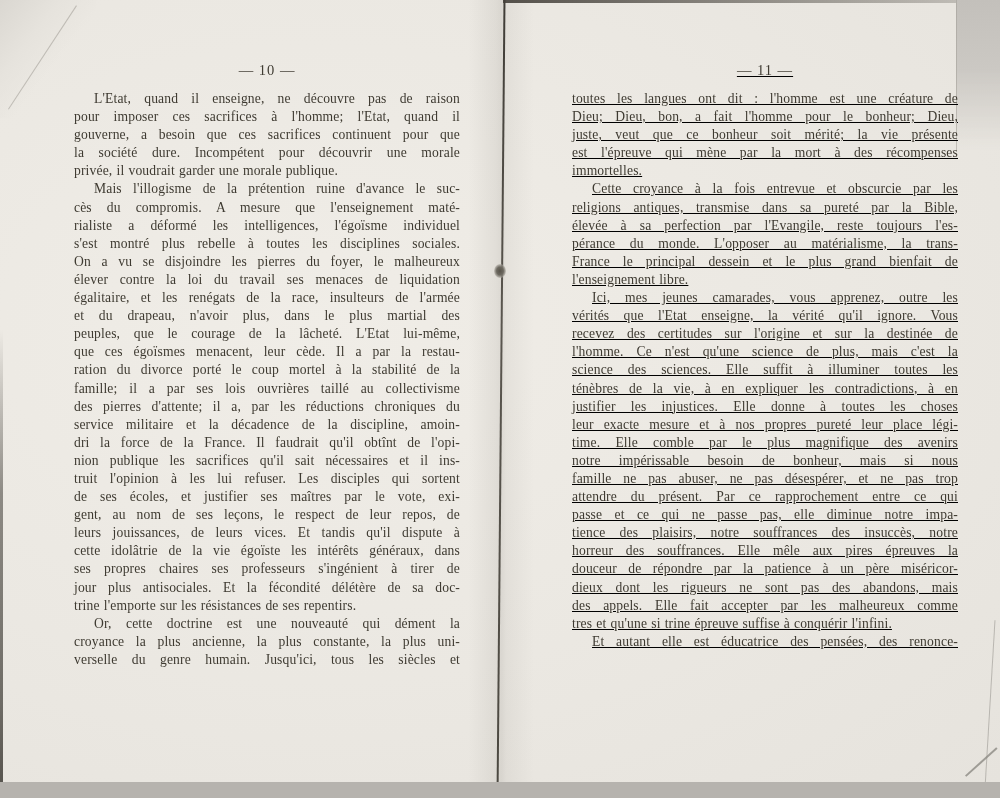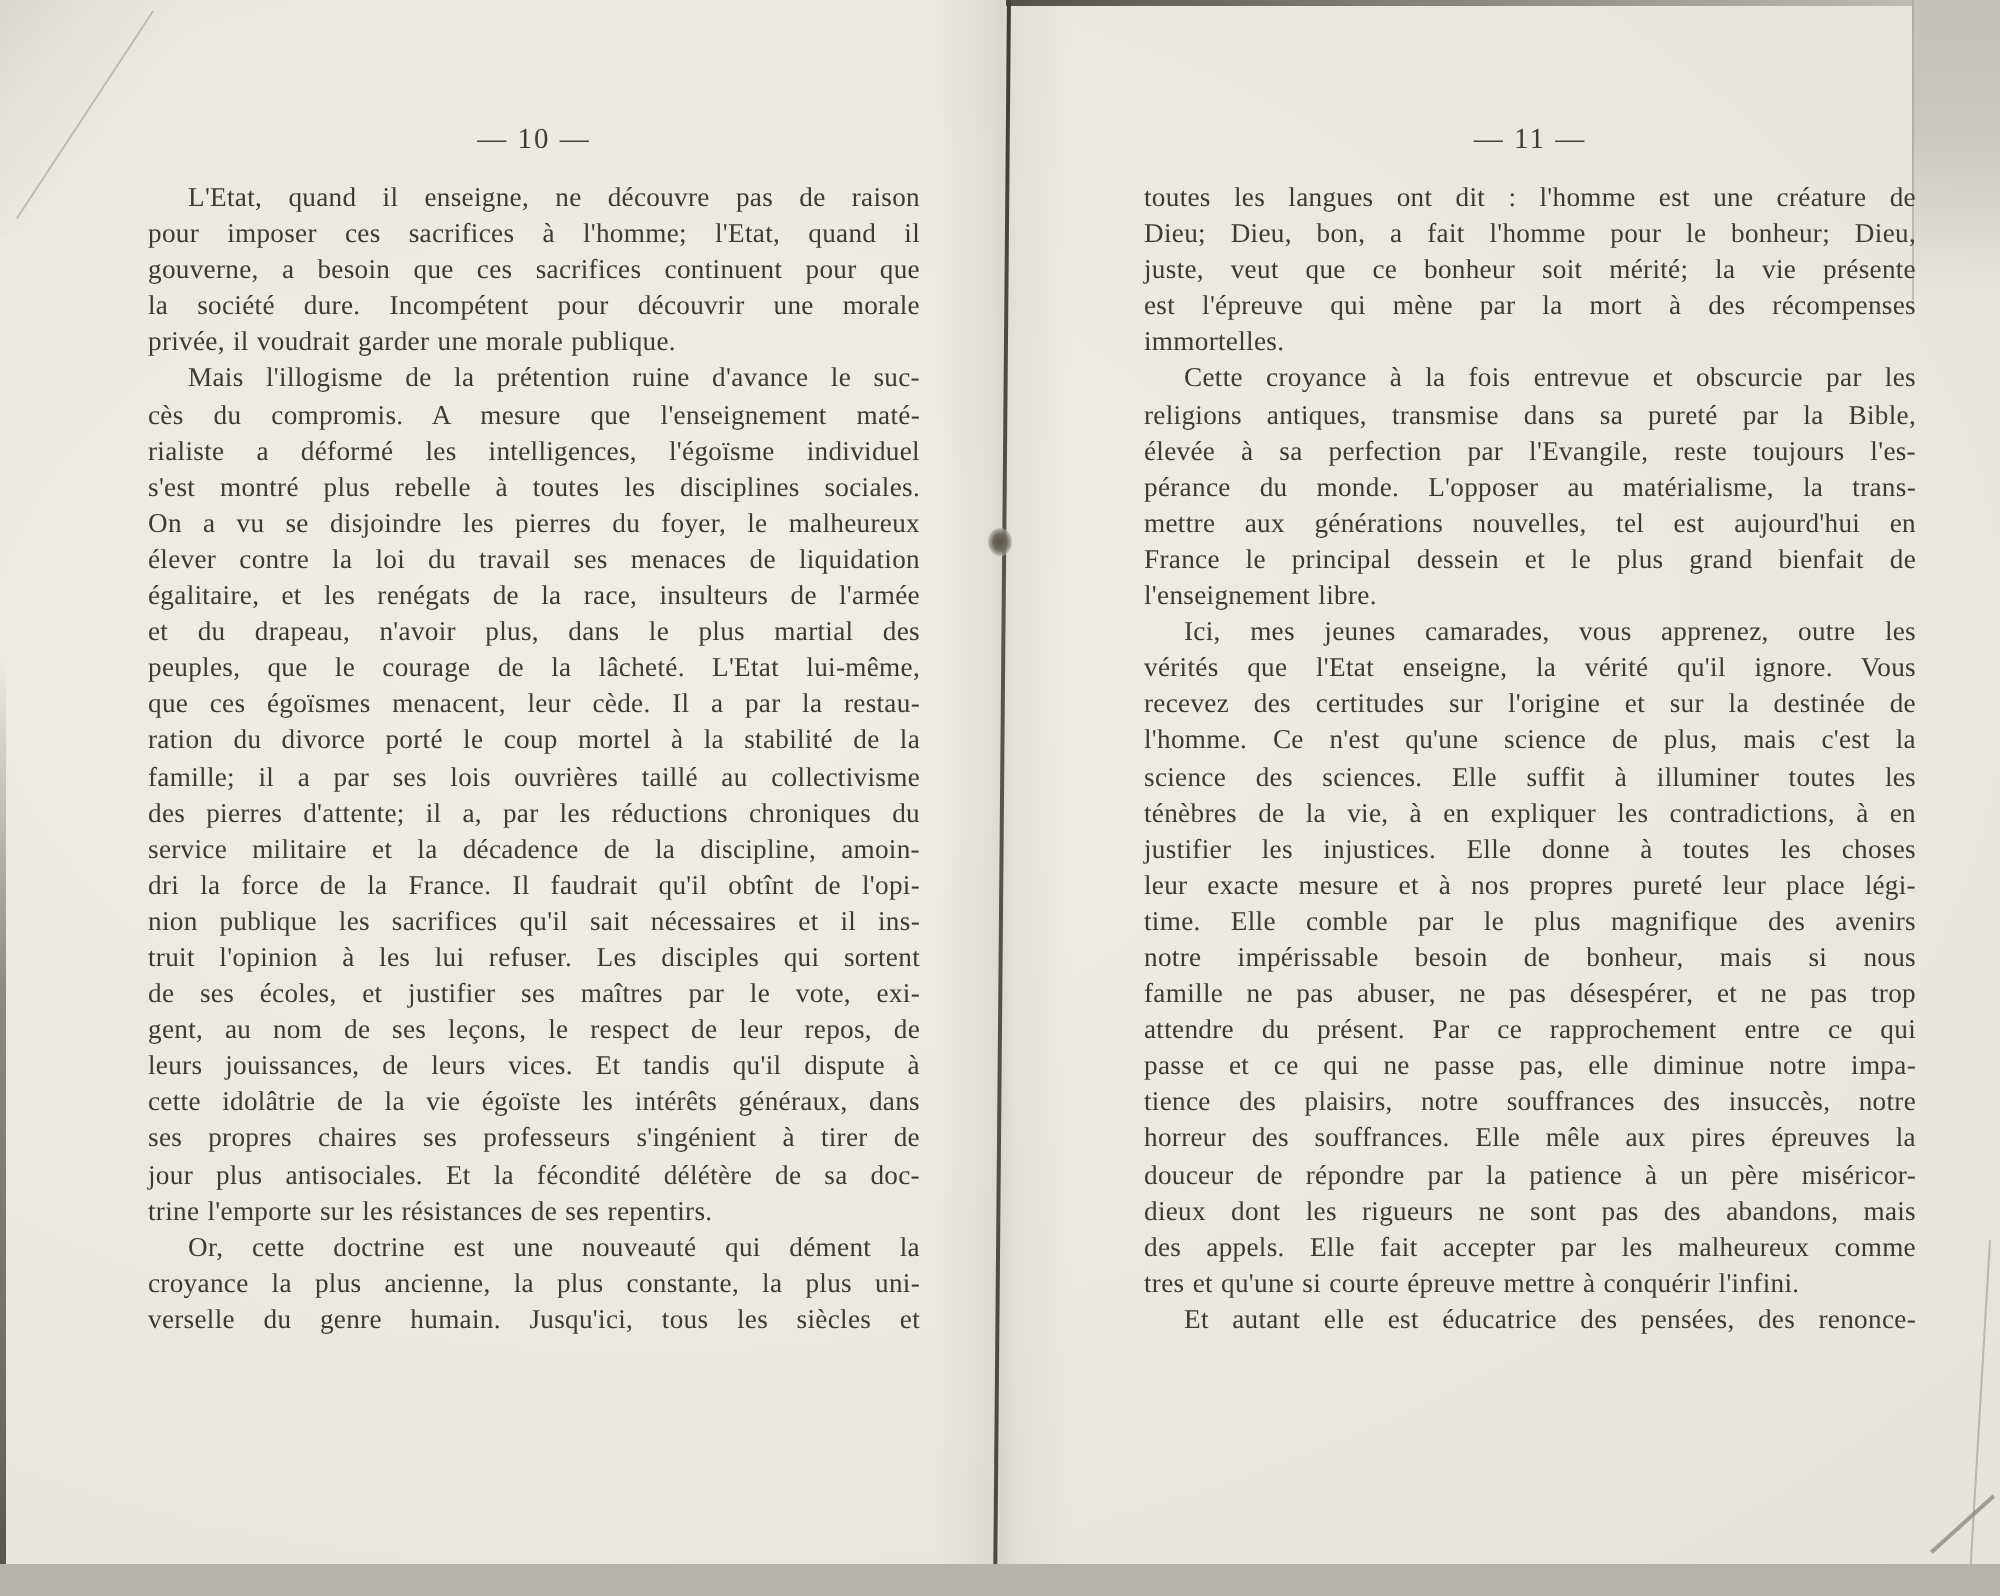--- a/index.html
+++ b/index.html
@@ -73,21 +73,21 @@
     text-align:center;
     font-size:14.5px;color:#403c33;
     letter-spacing:1px;
     margin-bottom:11px;
   }
   .page-text{color:#3e3a31;}
   .page-col{
     position:absolute;top:62px;
   }
   .page-10 .page-col{left:74px;width:386px;}
-  .page-11 .page-col{left:70px;width:386px;}
+  .page-11 .page-col{left:70px;width:386px;text-decoration:underline;}
   .paragraph{margin:0;}
   .line{
     font-size:13.6px;
     line-height:18.1px;
     letter-spacing:.15px;
     word-spacing:.04em;
     text-align:justify;
     text-align-last:justify;
   }
   .line.indent{text-indent:20px;}
@@ -165,21 +165,20 @@
             <div class="line">Dieu; Dieu, bon, a fait l'homme pour le bonheur; Dieu,</div>
             <div class="line">juste, veut que ce bonheur soit mérité; la vie présente</div>
             <div class="line">est l'épreuve qui mène par la mort à des récompenses</div>
             <div class="line last">immortelles.</div>
           </div>
           <div class="paragraph">
             <div class="line indent">Cette croyance à la fois entrevue et obscurcie par les</div>
             <div class="line">religions antiques, transmise dans sa pureté par la Bible,</div>
             <div class="line">élevée à sa perfection par l'Evangile, reste toujours l'es-</div>
             <div class="line">pérance du monde. L'opposer au matérialisme, la trans-</div>
-            <div class="line">mettre aux générations nouvelles, tel est aujourd'hui en</div>
             <div class="line">France le principal dessein et le plus grand bienfait de</div>
             <div class="line last">l'enseignement libre.</div>
           </div>
           <div class="paragraph">
             <div class="line indent">Ici, mes jeunes camarades, vous apprenez, outre les</div>
             <div class="line">vérités que l'Etat enseigne, la vérité qu'il ignore. Vous</div>
             <div class="line">recevez des certitudes sur l'origine et sur la destinée de</div>
             <div class="line">l'homme. Ce n'est qu'une science de plus, mais c'est la</div>
             <div class="line">science des sciences. Elle suffit à illuminer toutes les</div>
             <div class="line">ténèbres de la vie, à en expliquer les contradictions, à en</div>
@@ -188,21 +187,21 @@
             <div class="line">time. Elle comble par le plus magnifique des avenirs</div>
             <div class="line">notre impérissable besoin de bonheur, mais si nous</div>
             <div class="line">famille ne pas abuser, ne pas désespérer, et ne pas trop</div>
             <div class="line">attendre du présent. Par ce rapprochement entre ce qui</div>
             <div class="line">passe et ce qui ne passe pas, elle diminue notre impa-</div>
             <div class="line">tience des plaisirs, notre souffrances des insuccès, notre</div>
             <div class="line">horreur des souffrances. Elle mêle aux pires épreuves la</div>
             <div class="line">douceur de répondre par la patience à un père miséricor-</div>
             <div class="line">dieux dont les rigueurs ne sont pas des abandons, mais</div>
             <div class="line">des appels. Elle fait accepter par les malheureux comme</div>
-            <div class="line last">tres et qu'une si courte épreuve mettre à conquérir l'infini.</div>
+            <div class="line last">tres et qu'une si trine épreuve suffise à conquérir l'infini.</div>
           </div>
           <div class="paragraph">
             <div class="line indent">Et autant elle est éducatrice des pensées, des renonce-</div>
           </div>
         </div>
     </div>
   </div>
 
 </div>
 

